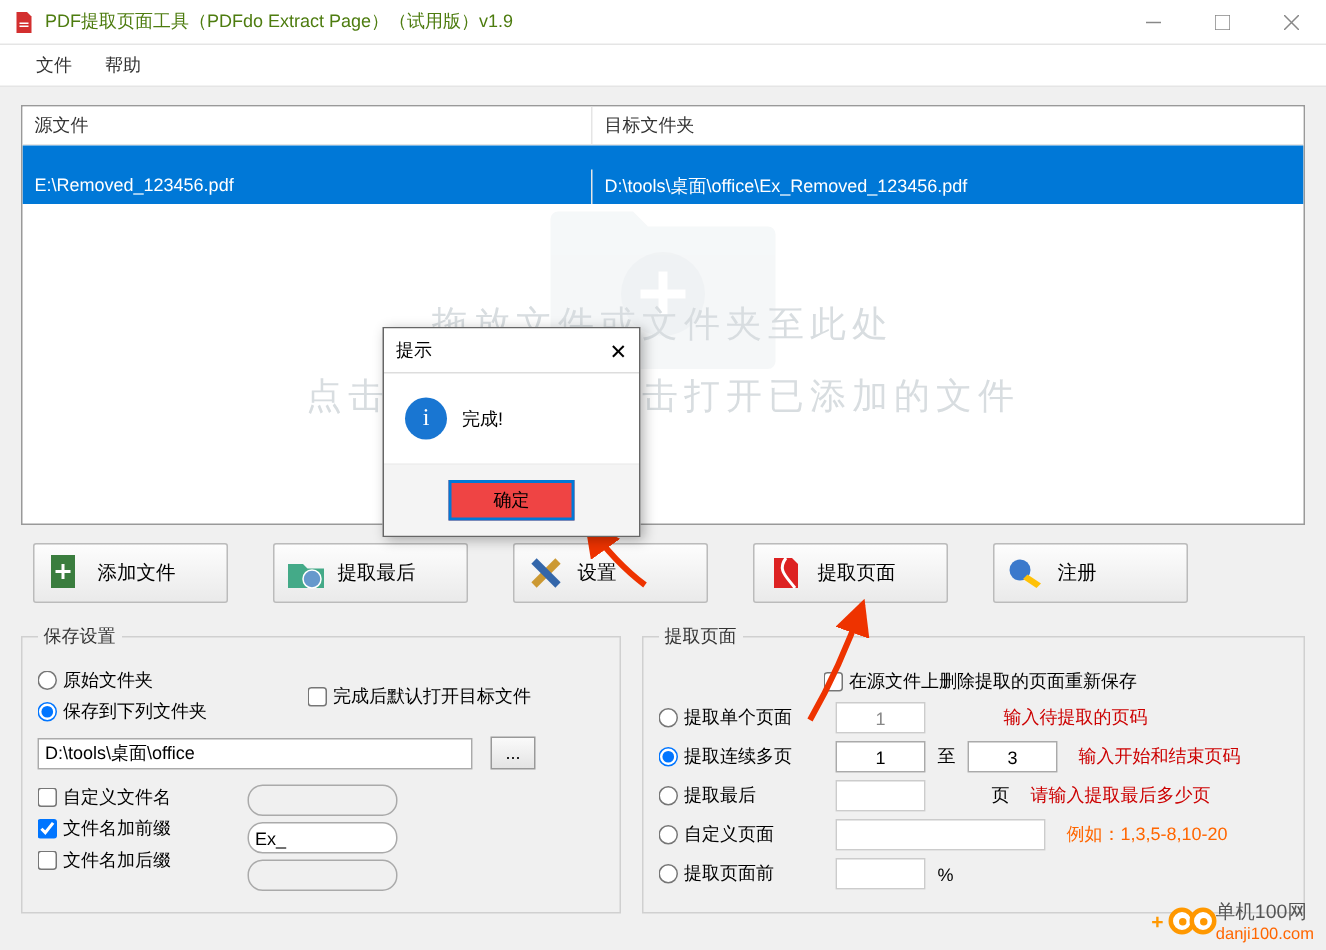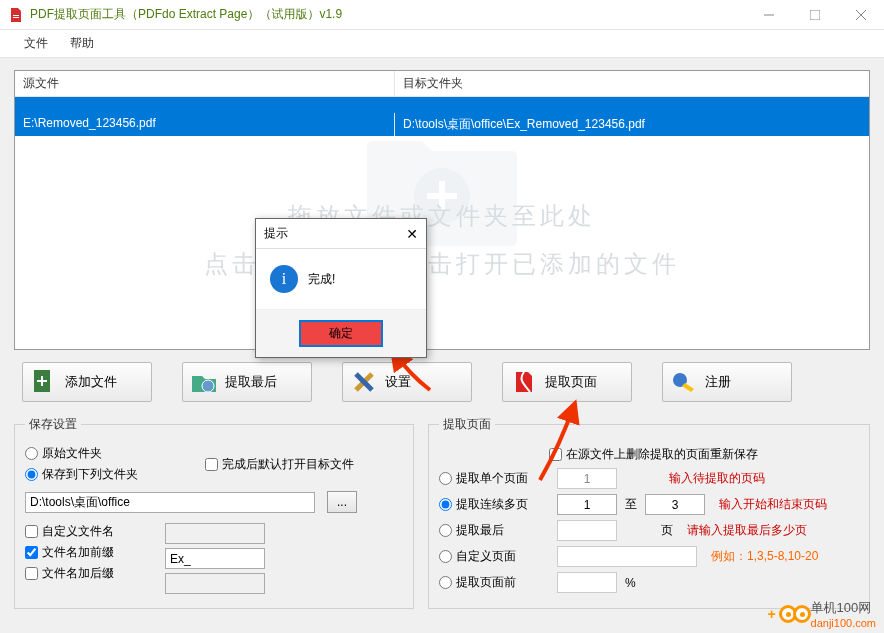--- a/index.html
+++ b/index.html
@@ -35,21 +35,21 @@
 .lower { display: flex; gap: 14px; }
 fieldset { border: 1px solid #d0d0d0; padding: 8px 10px 10px 10px; }
 legend { padding: 0 4px; color: #333; }
 .fs-save { width: 400px; }
 .fs-extract { flex: 1; }
 
 .row { display: flex; align-items: center; gap: 12px; margin: 4px 0; }
 input[type=text] { border: 1px solid #aaa; padding: 2px 4px; height: 21px; background: #fff; }
 .path-input { width: 290px; }
 .browse-btn { width: 30px; height: 22px; border: 1px solid #999; background: linear-gradient(#fafafa,#e4e4e4); }
-.prefix-input { width: 100px; }
+.prefix-input { width: 100px; border-radius: 10px; }
 .chk-label { display: flex; align-items: center; gap: 4px; }
 .radio-label { display: flex; align-items: center; gap: 4px; }
 
 .extract-row { display: flex; align-items: center; gap: 8px; margin: 5px 0; }
 .num-input { width: 60px; text-align: center; border: 1px solid #aaa; height: 21px; }
 .num-input.ro { background: #fff; color: #888; border-color: #ccc;}
 .hint-red { color: #cc0000; margin-left: 6px; font-size: 12px;}
 .hint-orange { color: #ff6600; }
 
 

